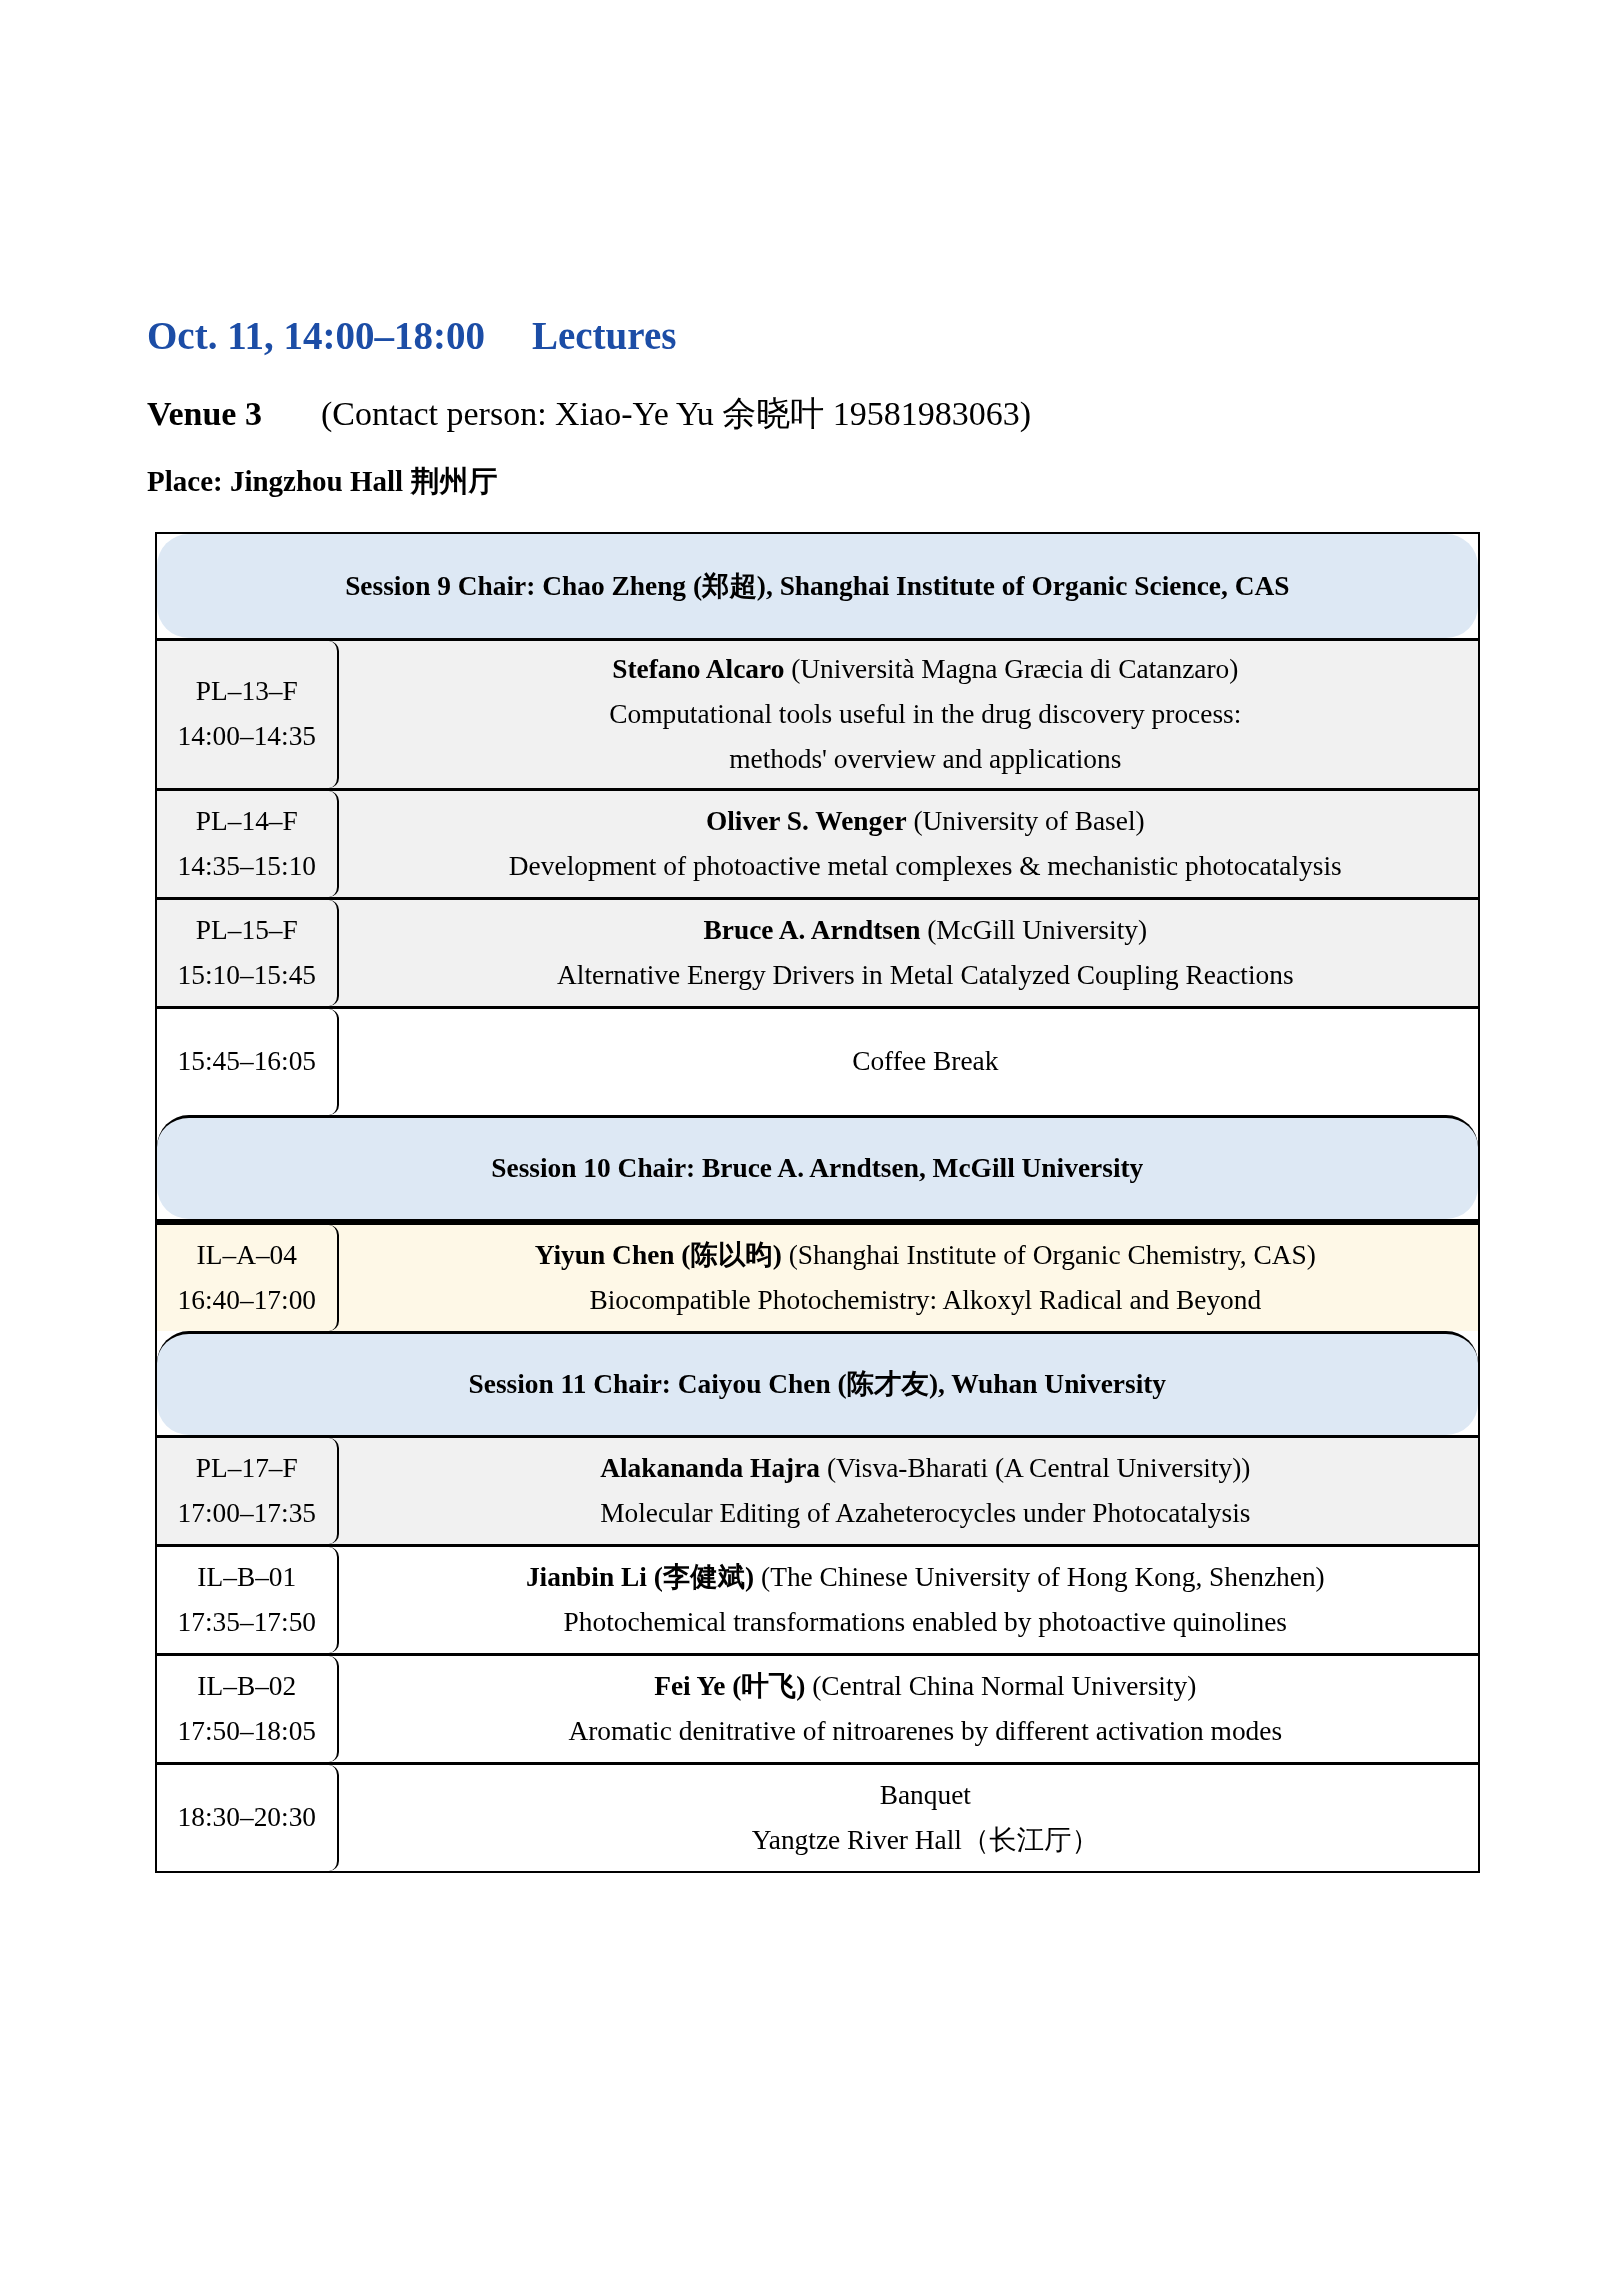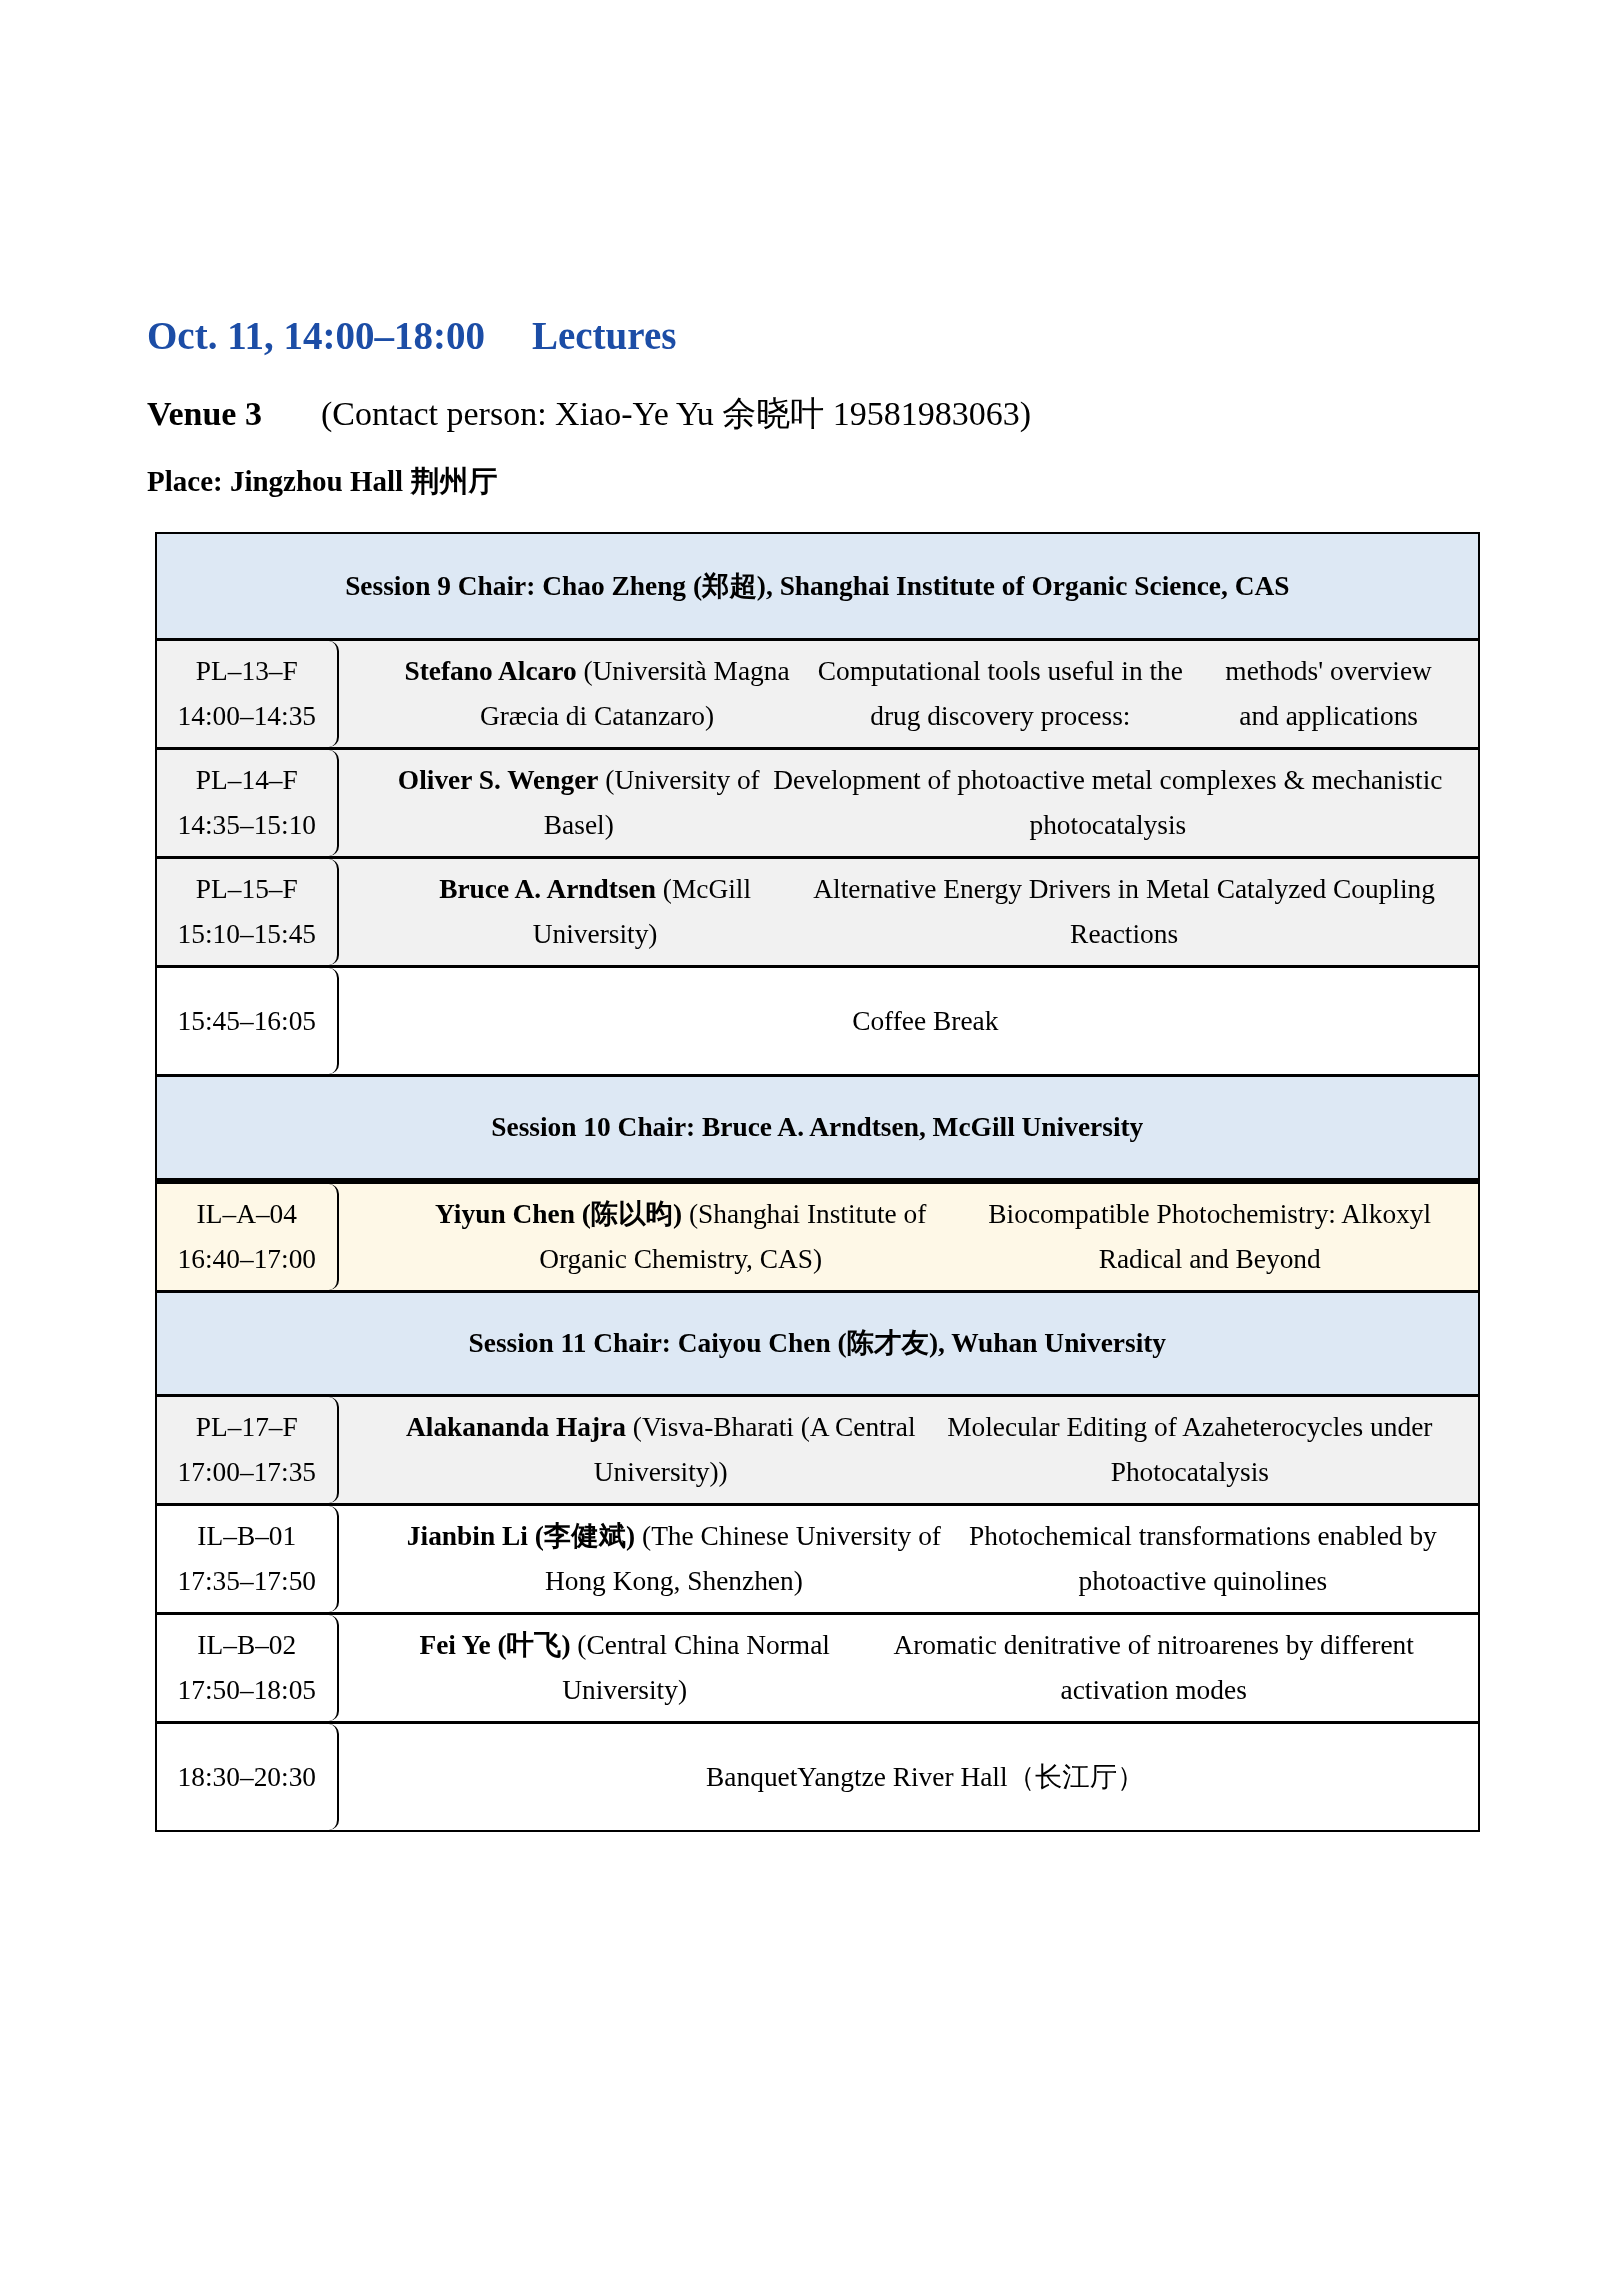--- a/index.html
+++ b/index.html
@@ -61,20 +61,21 @@
   .trow.type-session {
     background: var(--session_bg, #dde8f4);
     min-height: 104px;
     align-items: center;
     justify-content: center;
     text-align: center;
     font-weight: bold;
     font-size: 27.4px;
     line-height: 39px;
     padding: 7.8px 19.6px;
+    border-radius: 32px;
   }
   .bg-gray  { background: var(--row_gray, #f1f1f1); }
   .bg-cream { background: var(--row_cream, #fef8e7); }
   .bg-white { background: var(--row_white, #ffffff); }
 
   .tcell-left {
     width: 182px;
     flex-shrink: 0;
     box-sizing: border-box;
     border-right: 2.9px solid var(--border, #000);
@@ -86,21 +87,21 @@
     font-size: 27.4px;
     line-height: 45px;
     padding: 5.9px 3.9px;
     min-height: 106px;
     border-radius: 10px;
   }
   .tcell-right {
     flex: 1;
     box-sizing: border-box;
     display: flex;
-    flex-direction: row;
+    flex-direction: column;
     justify-content: center;
     align-items: center;
     text-align: center;
     font-size: 27.4px;
     line-height: 45px;
     padding: 5.9px 23.5px;
     min-height: 106px;
     margin-left: 34px;
   }
   .tline { display: block; }

